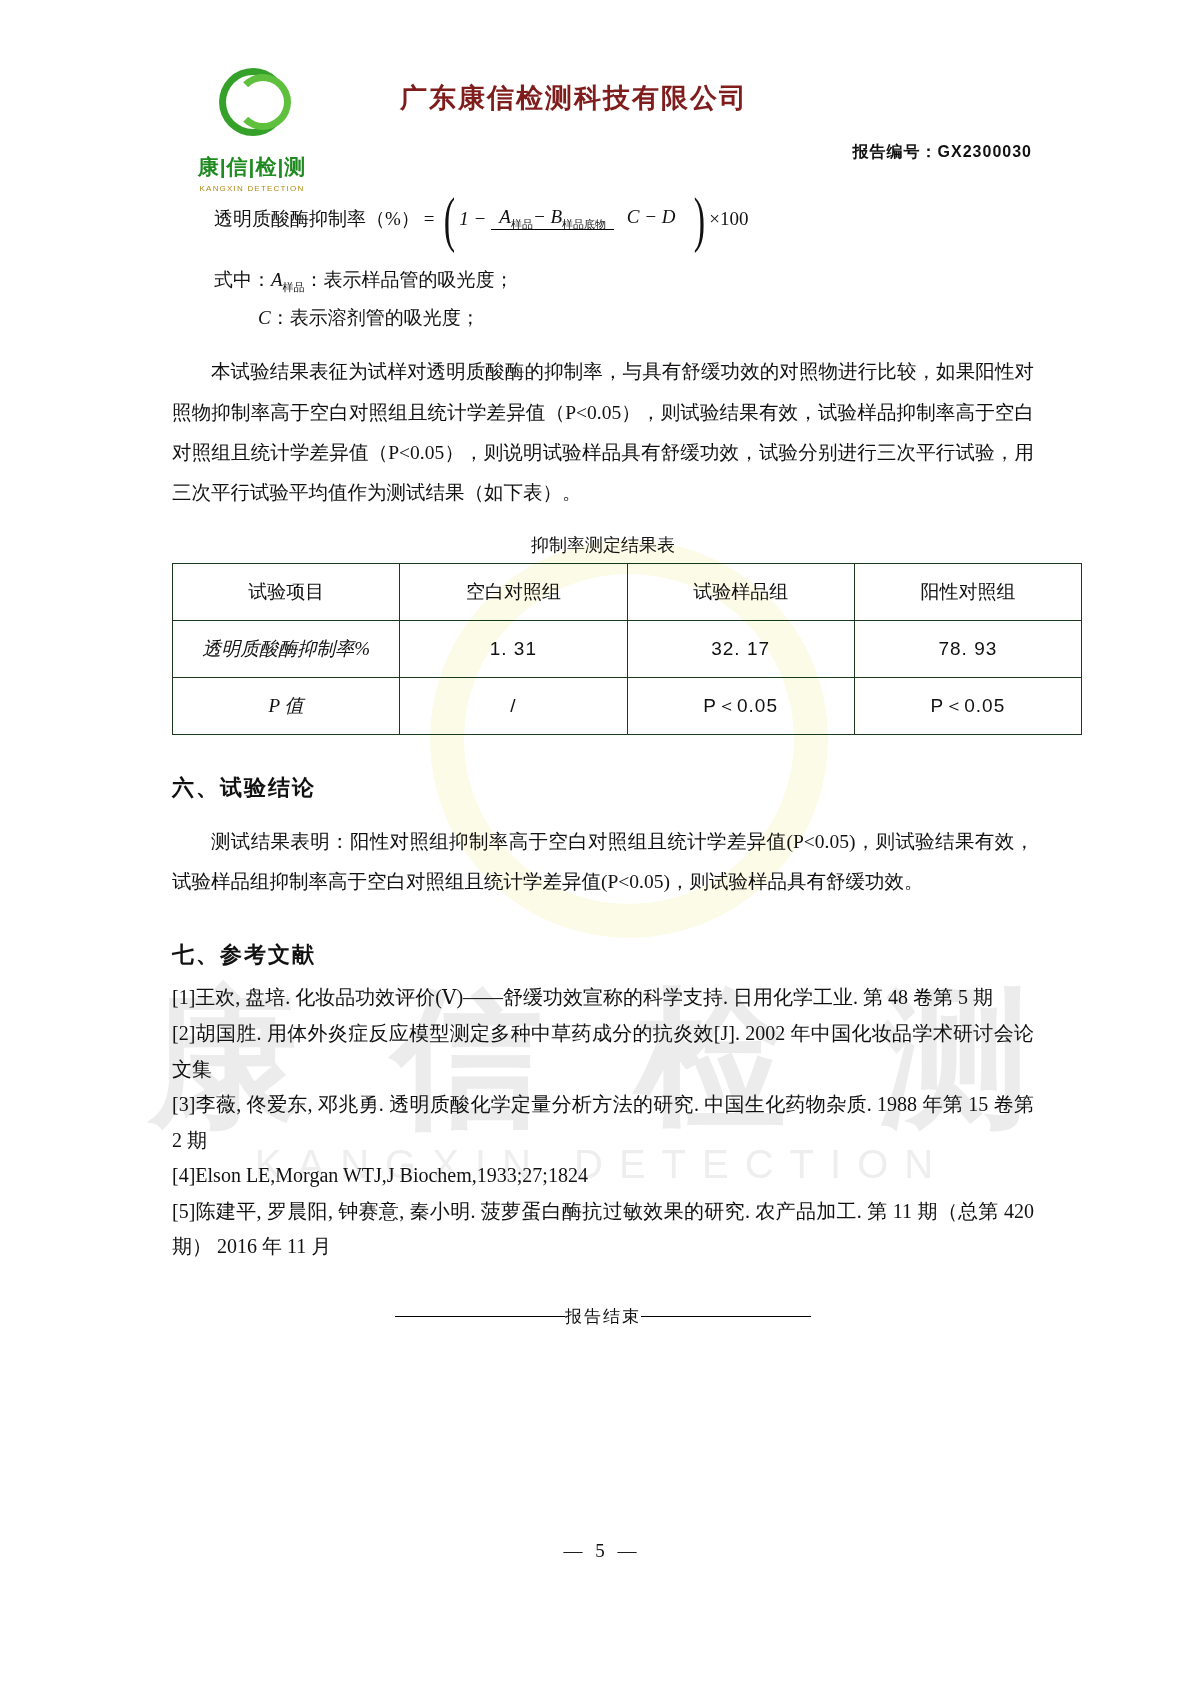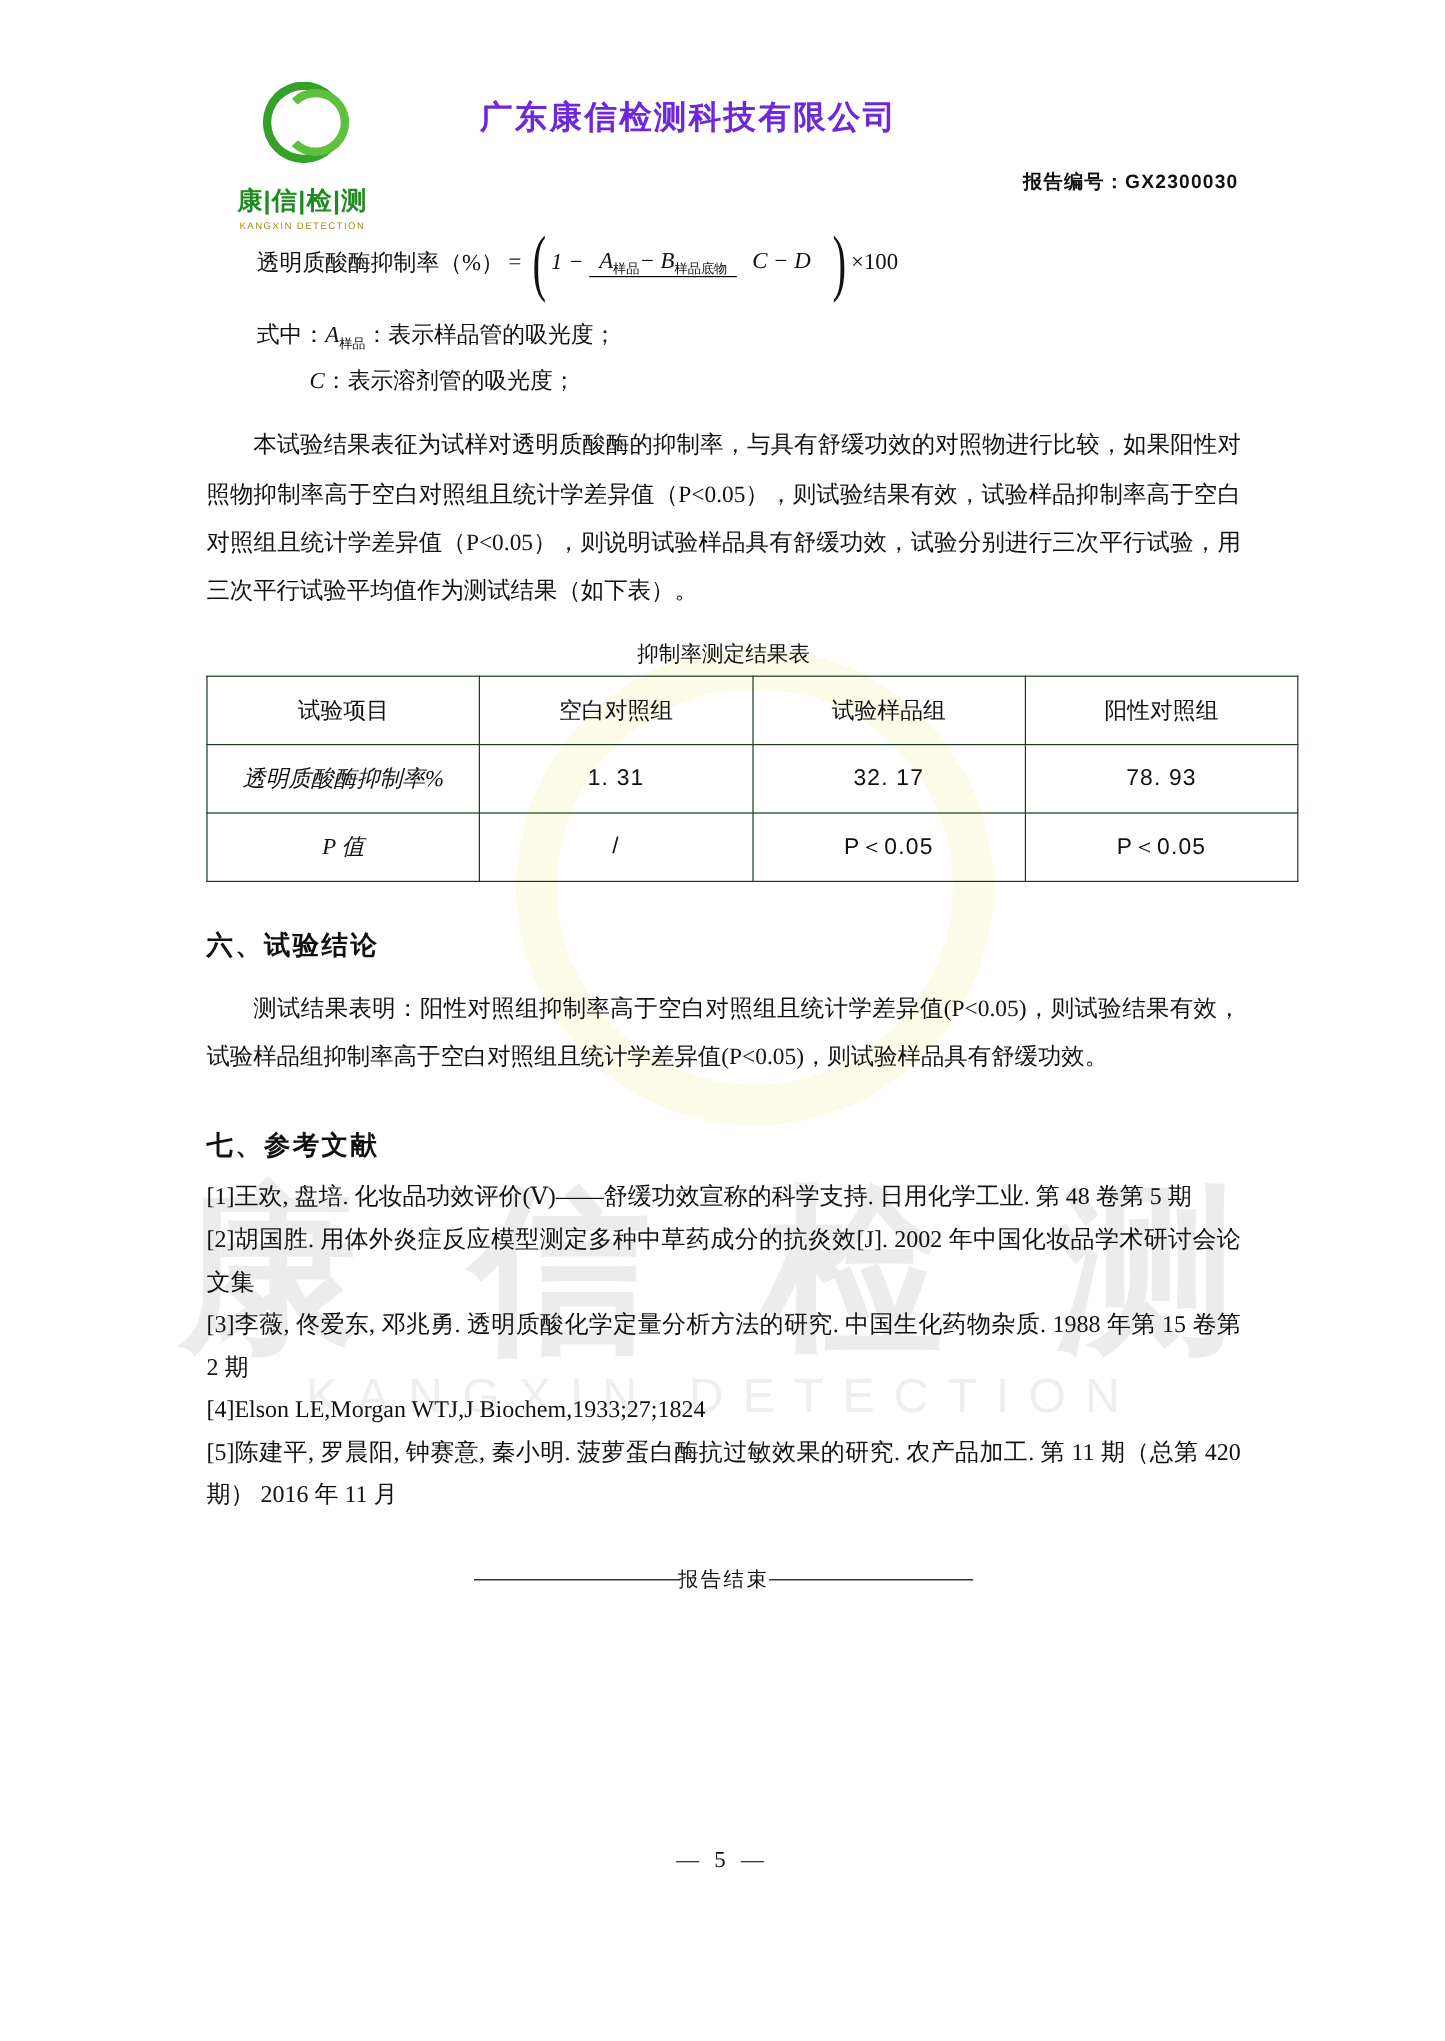--- a/index.html
+++ b/index.html
@@ -112,21 +112,21 @@
     white-space: nowrap;
   }
   .company-name {
     position: absolute;
     left: 400px;
     top: 80px;
     font-family: "Liberation Sans", sans-serif;
     font-size: 27px;
     font-weight: bold;
     letter-spacing: 2px;
-    color: #6d28d9;
+    color: #7f1d1d;
   }
   .report-no {
     position: absolute;
     right: 172px;
     top: 142px;
     font-family: "Liberation Sans", sans-serif;
     font-size: 16px;
     font-weight: bold;
     letter-spacing: 1px;
     white-space: nowrap;

